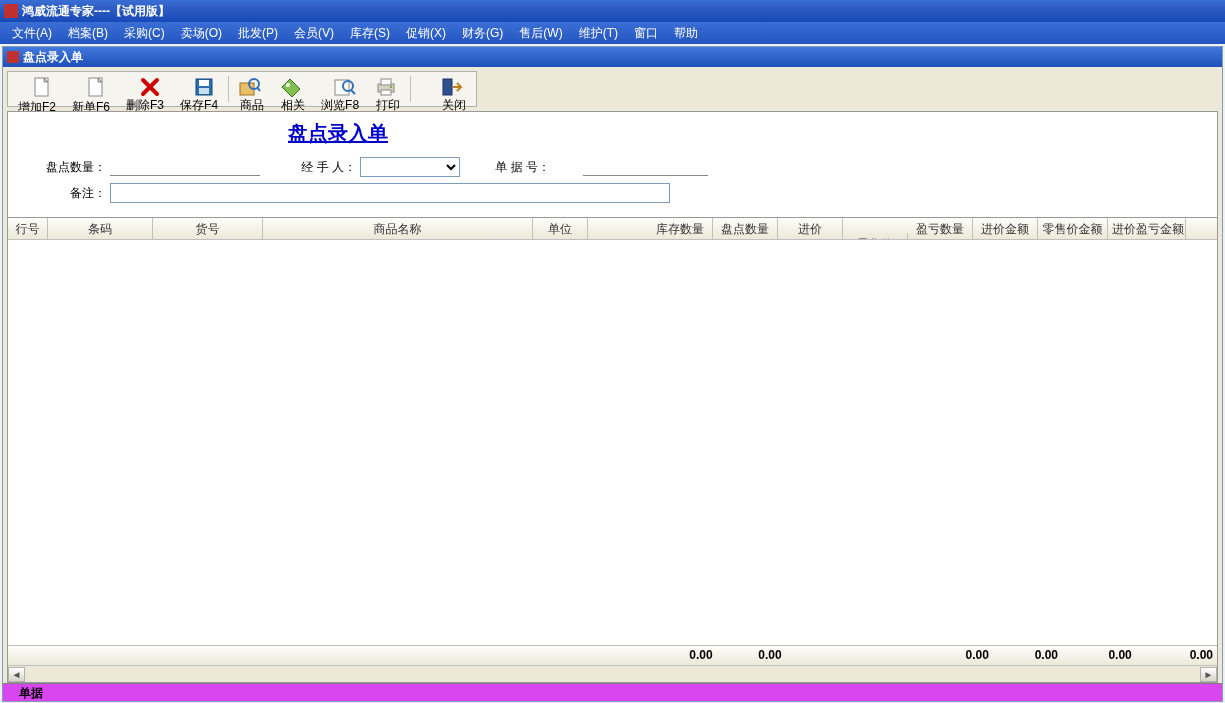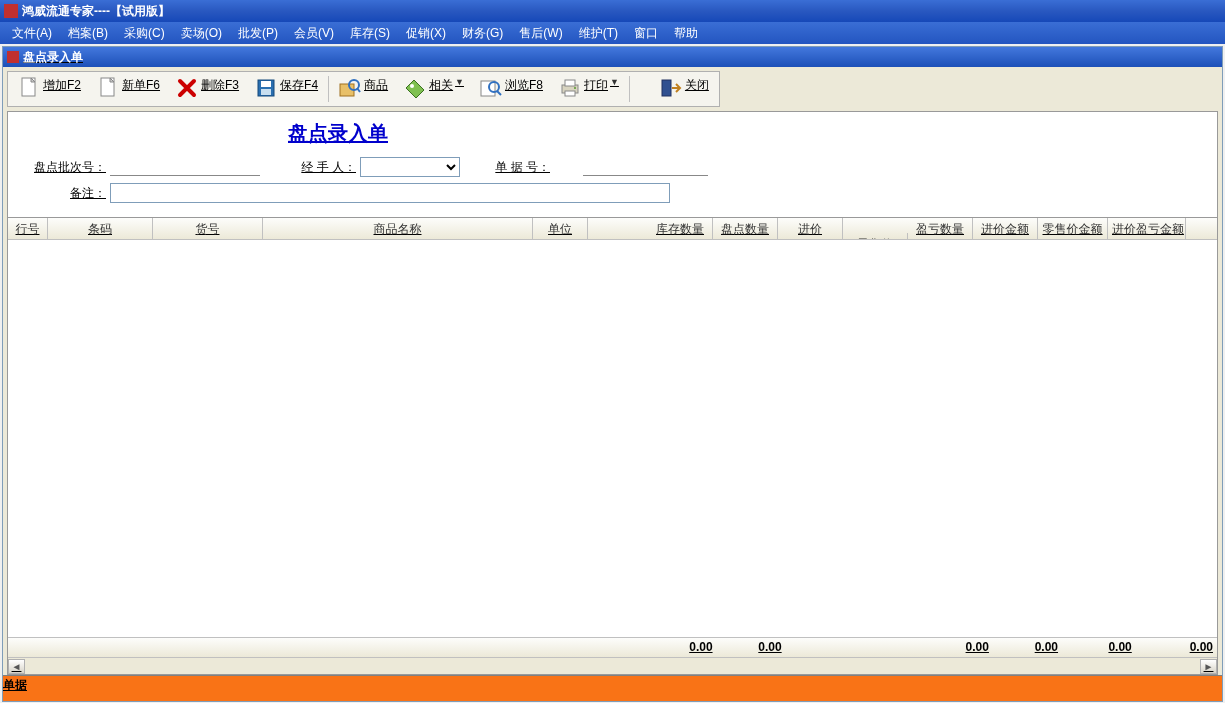--- a/index.html
+++ b/index.html
@@ -7,28 +7,28 @@
     
     
     .title-bar { background: linear-gradient(to bottom, #3a6ed5, #2958c0, #1648b8); color: #fff; height: 22px; display: flex; align-items: center; padding: 0 4px; font-weight: bold; }
     .title-bar .app-icon { width: 14px; height: 14px; background: #c03030; margin-right: 4px; display: inline-block; }
     
     
     .menu-bar { background: linear-gradient(to bottom, #3a6ed5, #2355c0); height: 22px; display: flex; align-items: center; padding: 0 4px; }
     .menu-item { color: #fff; padding: 3px 8px; cursor: pointer; }
     
     
-    .sub-window { margin: 2px; border: 1px solid #7f9db9; background: #ece9d8; height: 656px; display: flex; flex-direction: column; text-decoration: underline; }
+    .sub-window { margin: 2px; border: 1px solid #7f9db9; background: #ece9d8; height: 656px; display: flex; flex-direction: column; }
     .sub-title { background: linear-gradient(to bottom, #4378dd, #1d50b8); color: #fff; height: 20px; display: flex; align-items: center; padding: 0 4px; font-weight: bold; }
     .sub-title .app-icon { width: 12px; height: 12px; background: #c03030; margin-right: 4px; }
     
     
     .toolbar-wrap { padding: 4px; display:flex; }
     .toolbar { display: flex; align-items: center; background: #f5f4ee; border: 1px solid #b0b0b0; padding: 2px; height: 36px; }
-    .tbtn { display: flex; align-items: flex-start; padding: 2px 6px; margin: 0 1px; cursor: pointer; border: 1px solid transparent; height: 30px; }
+    .tbtn { display: flex; align-items: flex-end; padding: 2px 6px; margin: 0 1px; cursor: pointer; border: 1px solid transparent; height: 30px; flex-direction: column; }
     .tbtn .icon { width: 22px; height: 22px; margin-right: 3px; display: flex; align-items: center; justify-content: center; }
     .tbtn .drop { margin-left: 2px; font-size: 9px; color:#333; }
     .tsep { width: 1px; height: 26px; background: #c0c0c0; margin: 0 2px; }
     
     
     .form-panel { background: #fff; margin: 0 4px; border-top: 1px solid #999; border-left:1px solid #999; border-right:1px solid #999; padding: 8px 20px; }
     .form-title { font-family: "SimSun"; font-size: 20px; color: #0000cc; text-decoration: underline; text-align: left; margin-left: 260px; margin-bottom: 10px; font-weight: bold; }
     .form-row { display: flex; align-items: center; margin: 6px 0; }
     .flabel { width: 78px; text-align: right; margin-right: 4px; }
     .finput { border: none; border-bottom: 1px solid #888; height: 18px; background: transparent; font-size: 12px; padding: 0 2px; }
@@ -49,21 +49,21 @@
     
     .totals-row { display: flex; background: linear-gradient(to bottom,#fdfdfb,#ece9d8); border-top: 1px solid #c0c0c0; height: 20px; gap: 8px; }
     .tcell { text-align: right; padding: 2px 4px; font-weight: bold; overflow:hidden; }
     
     
     .hscroll { height: 17px; background: #ece9d8; border-top:1px solid #c0c0c0; display:flex; align-items:center; }
     .hscroll .arrow { width: 17px; height: 15px; background: linear-gradient(to bottom,#fff,#d8d4c8); border:1px solid #b0b0b0; display:flex; align-items:center; justify-content:center; font-size:10px; color:#555; }
     .hscroll .track { flex:1; height:15px; }
     
     
-    .status-bar { height: 26px; border-top: 1px solid #808080; background: #f97316; padding: 1px 0; font-weight: bold; }
+    .status-bar { height: 18px; border-top: 1px solid #808080; background: #d946ef; padding: 1px 16px; font-weight: bold; }
     
     
     svg { display:block; }
   </style>
 </head>
 <body>
 
 <div class="title-bar">
   <span class="app-icon"></span>
   <span>鸿威流通专家----【试用版】</span>
@@ -183,21 +183,21 @@
       </span>
       <span>关闭</span>
     </div>
   </div>
   </div>
 
   <div class="form-panel">
     <div class="form-title">盘点录入单</div>
     <div class="form-row">
       <div class="fcol1">
-        <span class="flabel">盘点批次号：</span>
+        <span class="flabel">盘点数量：</span>
         <input class="finput" style="width: 150px;" value="">
       </div>
       <div class="fcol2">
         <span class="flabel">经 手 人：</span>
         <select class="fselect" style="width:100px"></select>
       </div>
       <div class="fcol3">
         <span class="flabel">单  据  号：</span>
         <input class="finput" style="width: 125px;" value="">
       </div>

